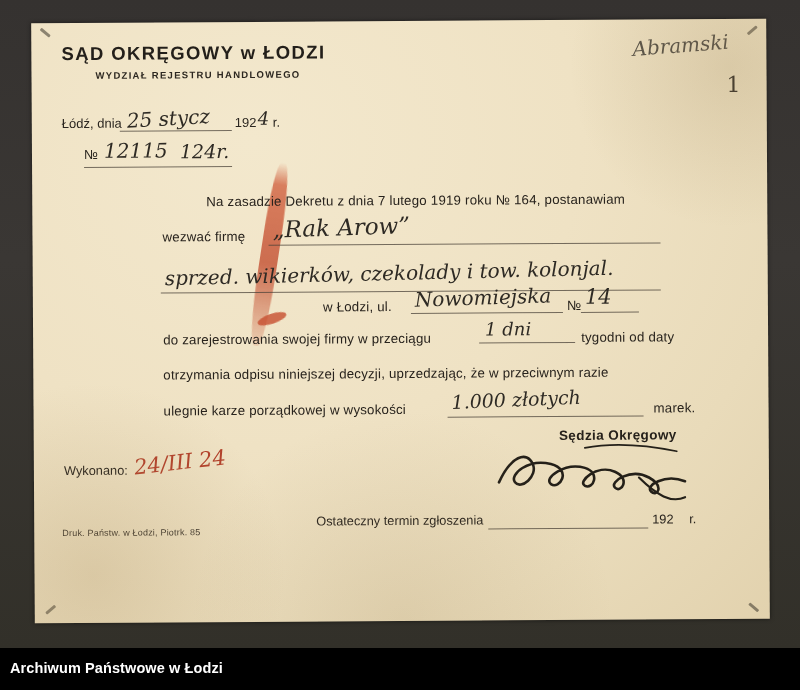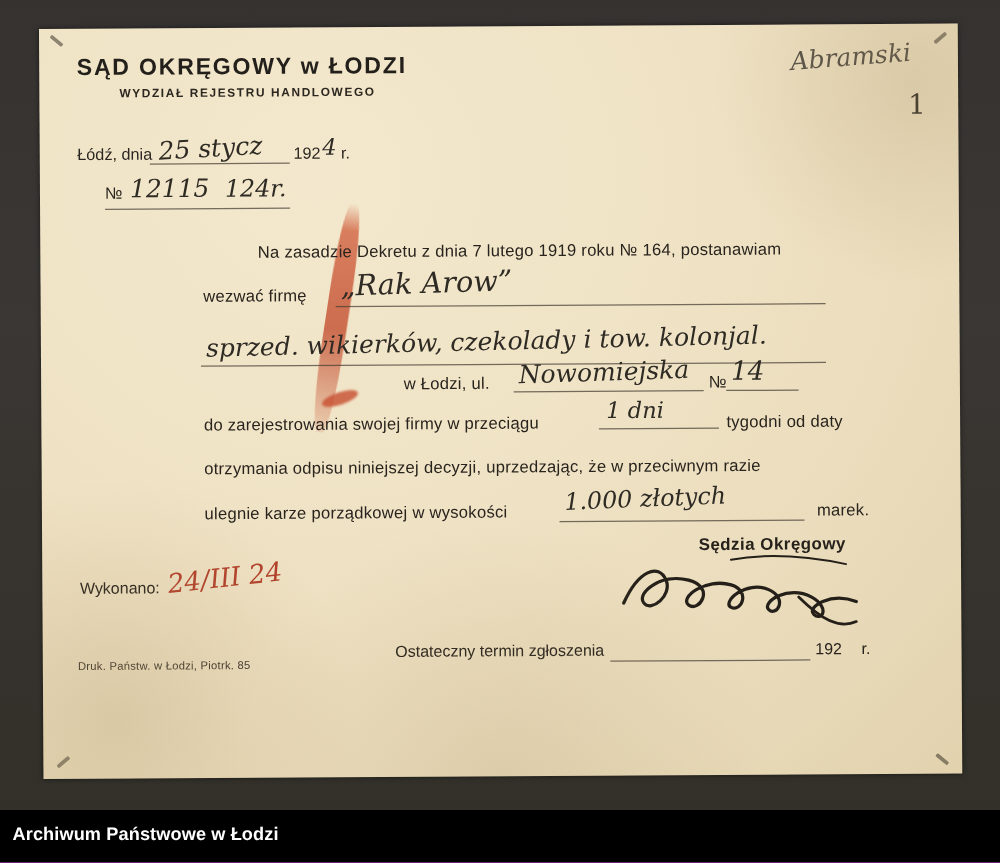--- a/index.html
+++ b/index.html
@@ -10,21 +10,21 @@
     width: 800px;
     height: 690px;
     background: #1a1a1a;
     font-family: "Liberation Sans", sans-serif;
     overflow: hidden;
   }
   #viewer {
     position: relative;
     width: 800px;
     height: 690px;
-    background: #d946ef;
+    background: #ef4444;
   }
   
   .scan-bg {
     position: absolute;
     left: 0; top: 0;
     width: 800px;
     height: 648px;
     background:
       linear-gradient(180deg,#353230 0%, #3a3734 40%, #323029 100%);
   }

